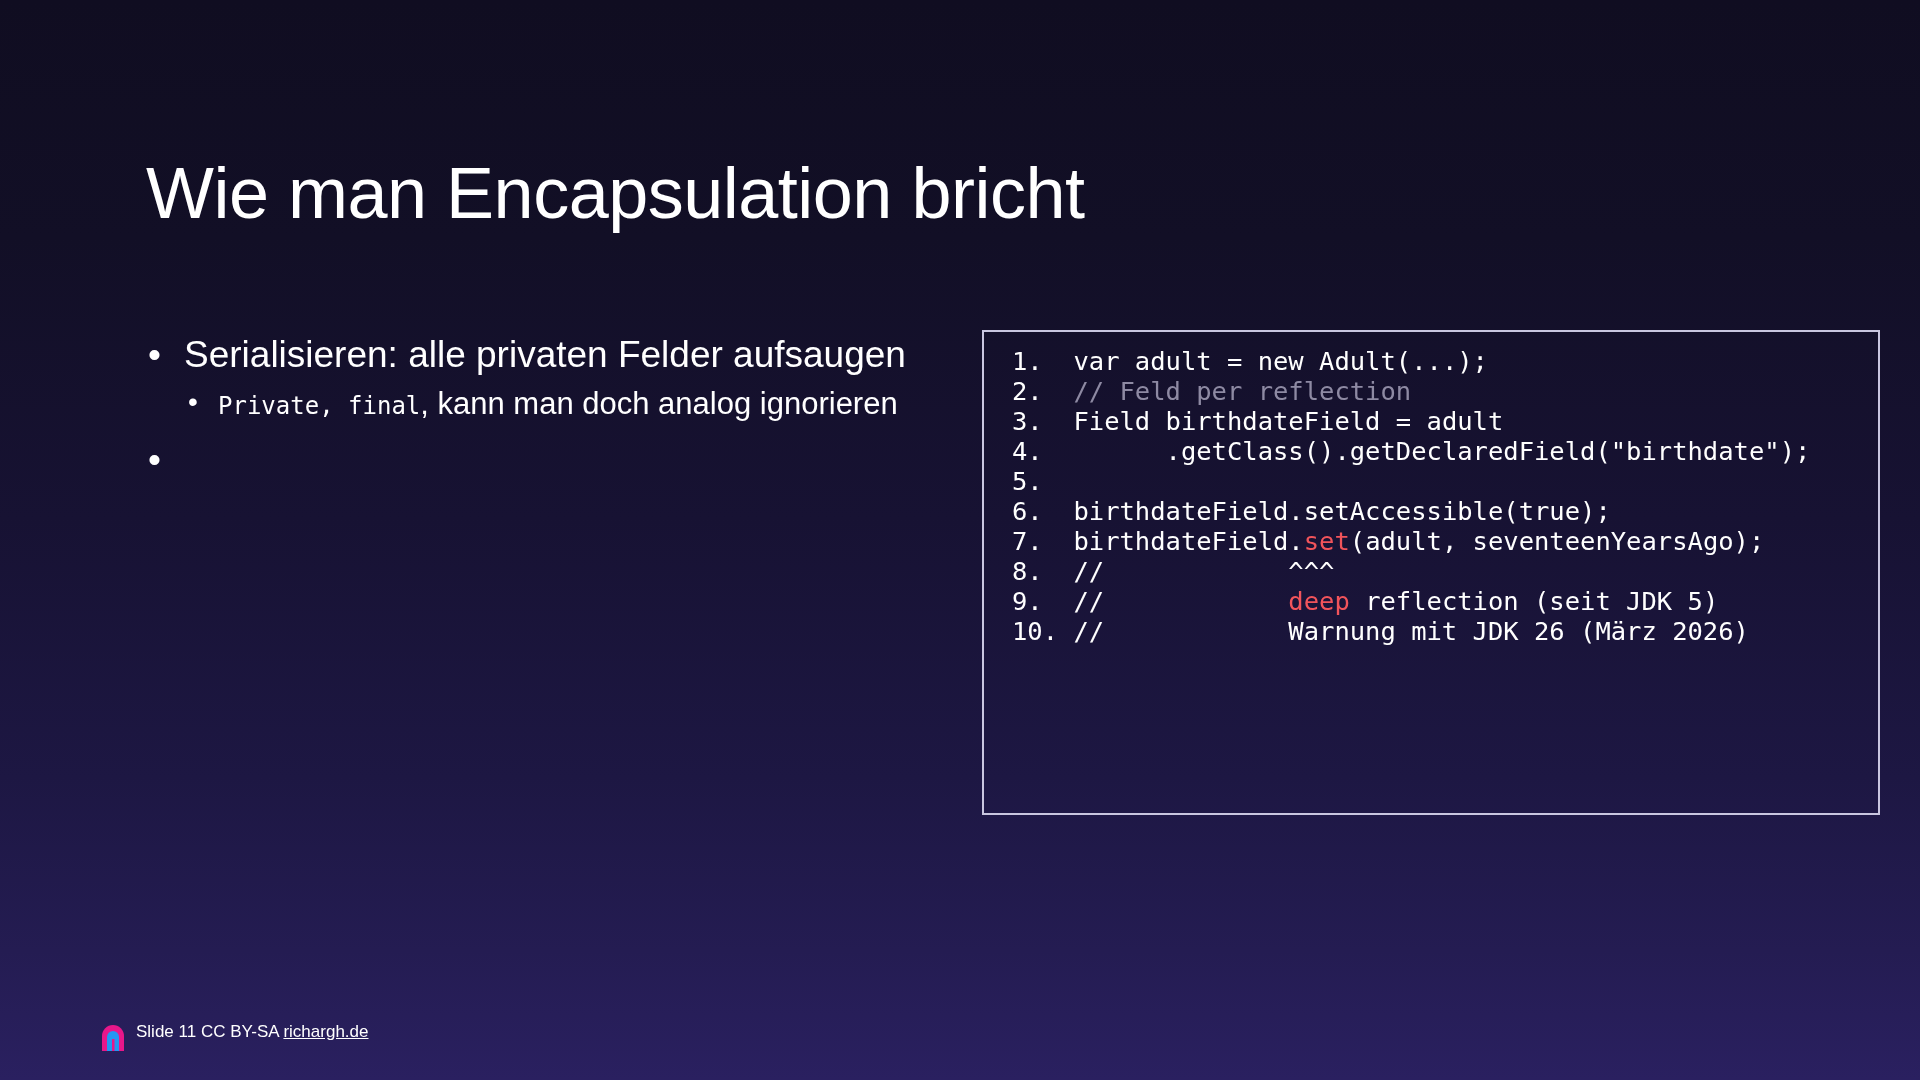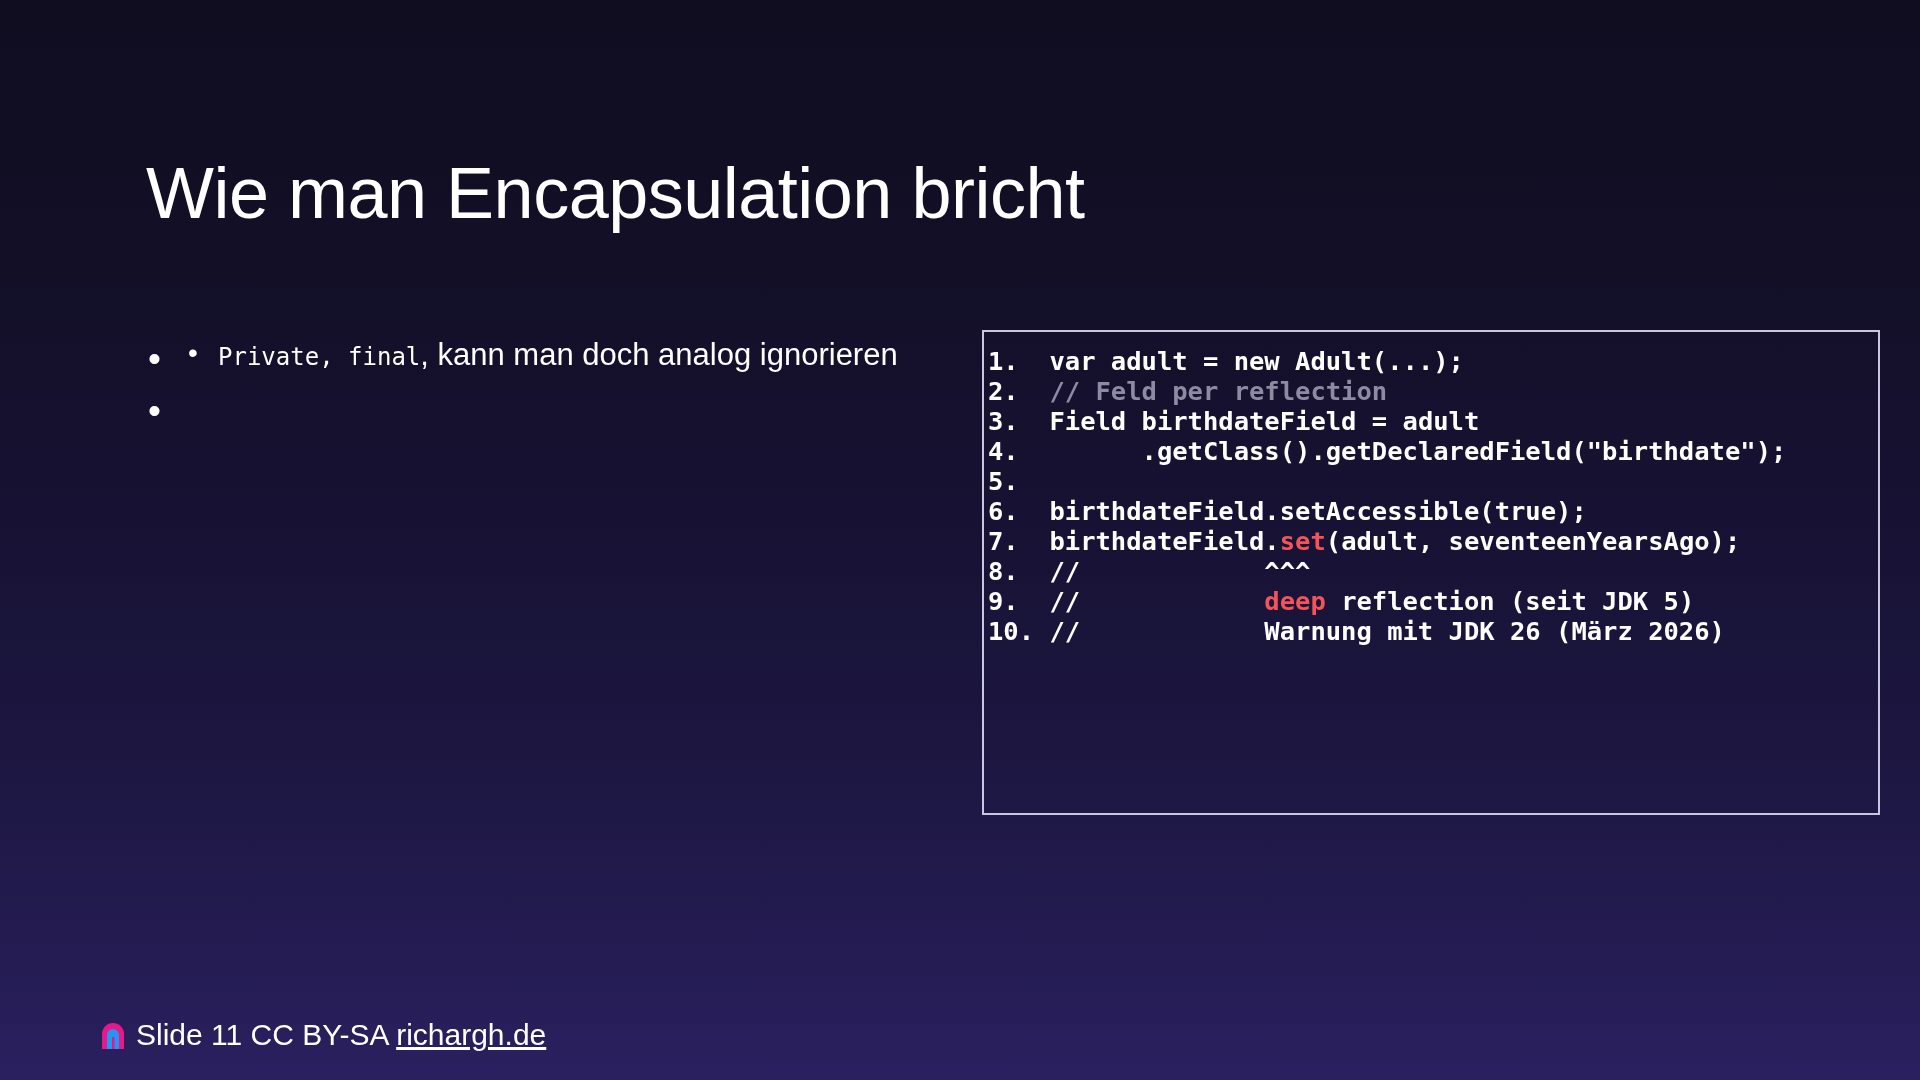--- a/index.html
+++ b/index.html
@@ -107,23 +107,22 @@
   }
 
   
   .code-box {
     position: relative;
     border: 2px solid #c9c6e0;
     background: transparent;
     width: 898px;
     height: 485px;
     box-sizing: border-box;
-    padding: 14px 0 0 4px;
+    padding: 14px 0 0 28px;
     overflow: hidden;
-    font-weight: bold;
   }
   pre.code {
     margin: 0;
     font-family: "DejaVu Sans Mono", "Liberation Mono", monospace;
     font-size: 25.5px;
     line-height: 30px;
     color: #ffffff;
     white-space: pre;
     letter-spacing: 0px;
   }
@@ -139,23 +138,23 @@
   pre.code .plain {
     color: #ffffff;
   }
 
   
   .footer {
     position: absolute;
     left: 100px;
     bottom: 28px;
     display: flex;
-    align-items: center;
+    align-items: flex-start;
     gap: 10px;
-    font-size: 30px;
+    font-size: 17px;
     color: #ffffff;
   }
   .footer-logo {
     width: 26px;
     height: 30px;
     flex: 0 0 auto;
     display: block;
   }
   .footer-text {
     white-space: nowrap;
@@ -170,20 +169,21 @@
 
 <div class="slide">
 
   <h1 class="slide-title">Wie man Encapsulation bricht</h1>
 
   <div class="col-left">
 
     <ul class="bullets">
       <li>
         <span class="bullet-dot">•</span>
+        <span>Serialisieren: alle privaten Felder aufsaugen</span>
         <ul class="sub-bullets">
           <li>
             <span class="bullet-dot">•</span>
             <span class="mono-inline">Private, final</span><span>, kann man doch analog ignorieren</span>
           </li>
         </ul>
       </li>
 
       <li>
         <span class="bullet-dot">•</span>

